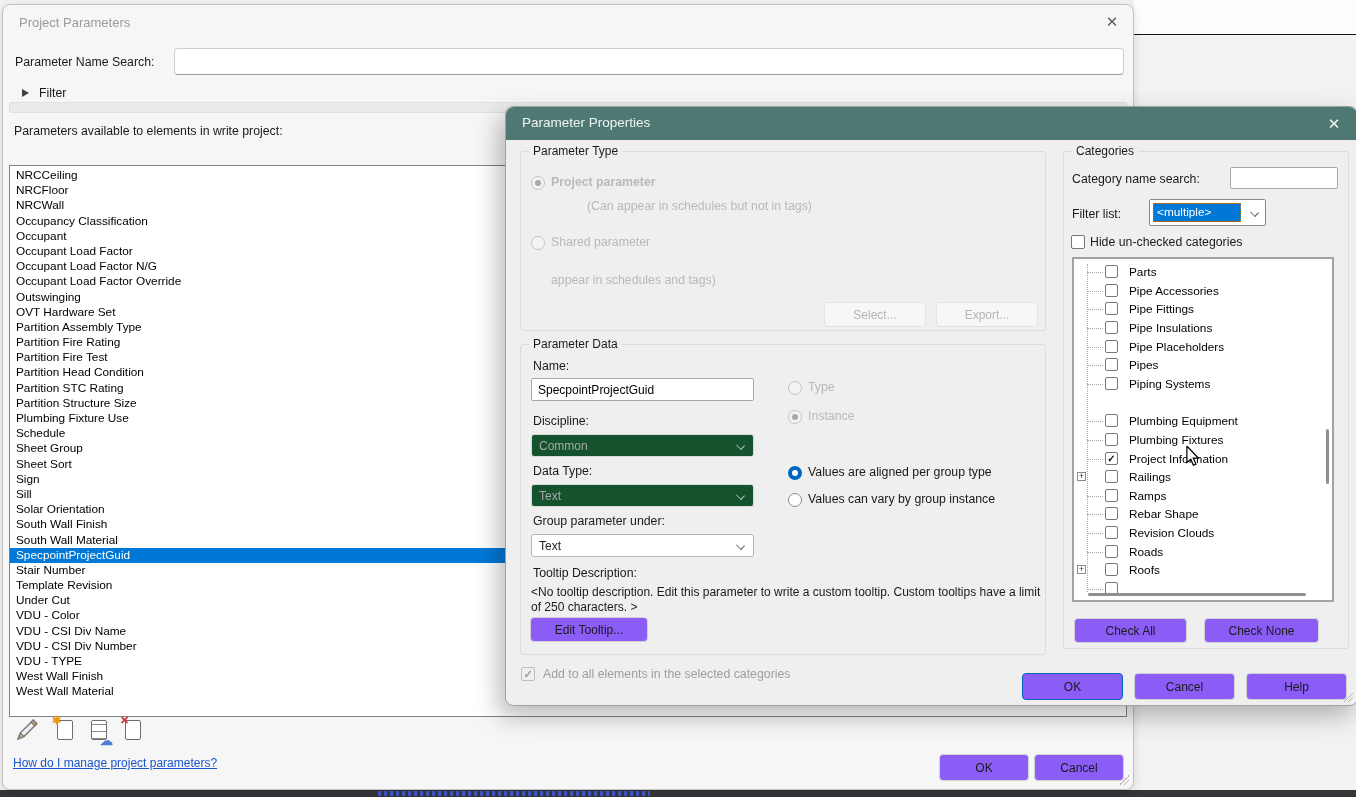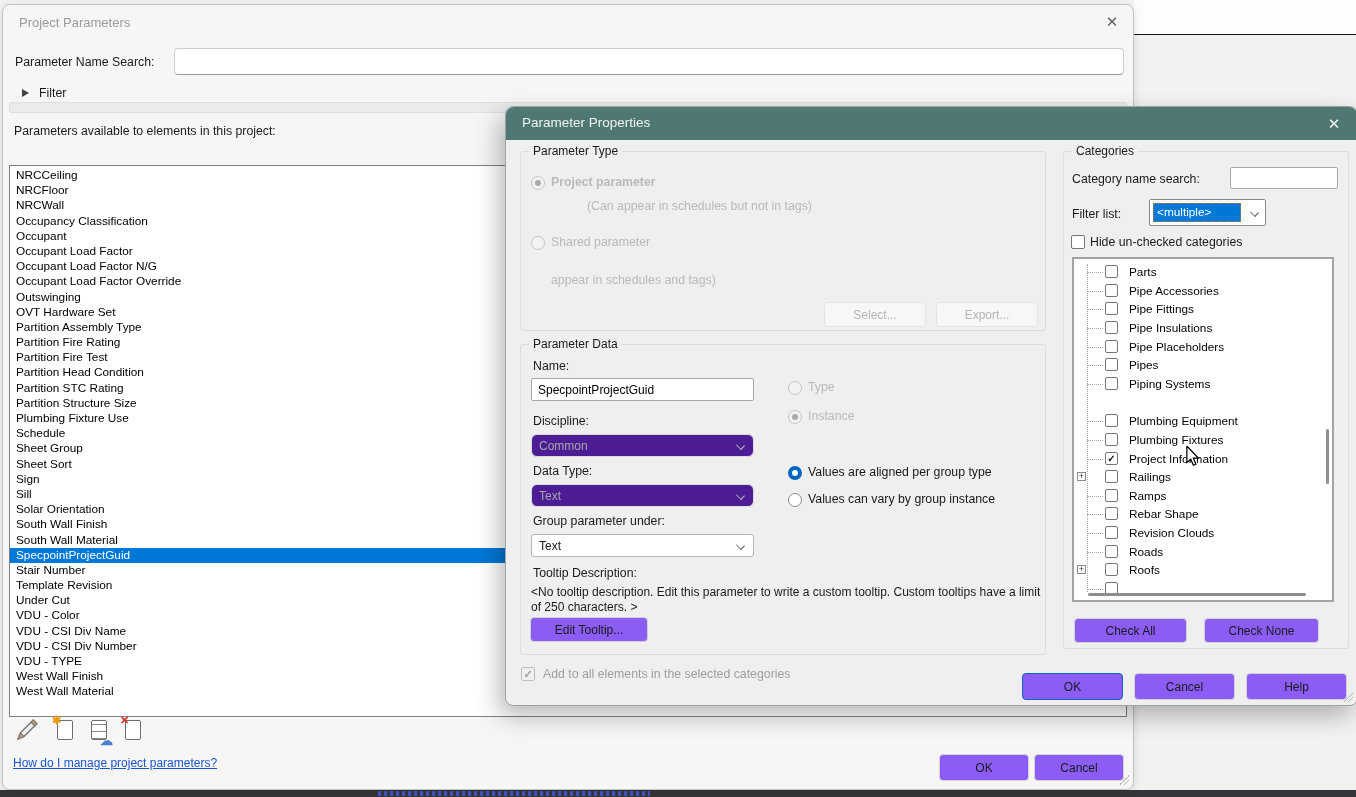--- a/index.html
+++ b/index.html
@@ -47,21 +47,21 @@
 
   .radio { position:absolute; width:14px; height:14px; border-radius:50%; background:#fff; }
   .radio.dis-on { border:1px solid #c4c4c4; background:#f3f3f3; }
   .radio.dis-on::after { content:""; position:absolute; left:3px; top:3px; width:6px; height:6px; border-radius:50%; background:#a9a9a9; }
   .radio.dis-off { border:1px solid #c4c4c4; background:#f3f3f3; }
   .radio.on { border:4px solid #0067c0; }
   .radio.off { border:1px solid #8a8a8a; }
 
   .ddown { position:absolute; height:23px; border:1px solid #b5b5b5; border-radius:3px; background:#fff; font-size:12px;
            display:flex; align-items:center; padding-left:7px; }
-  .ddown.disabled { background:#4c1d95; color:#a8a8a8; border-color:#dadada;border-radius:6px; }
+  .ddown.disabled { background:#14532d; color:#a8a8a8; border-color:#dadada; }
   .chev { position:absolute; right:9px; top:7px; width:7px; height:7px; border-right:1.4px solid #5a5a5a; border-bottom:1.4px solid #5a5a5a; transform:rotate(45deg) scale(1,.8); }
   .ddown.disabled .chev { border-color:#bdbdbd; }
 
   .cbox { position:absolute; width:14px; height:14px; border:1px solid #767676; border-radius:2px; background:#fff;
           font-size:11px; line-height:12px; text-align:center; color:#111; }
   .cbox.checked::after { content:"\2713"; font-weight:bold; }
   .cbox.dis-checked { border-color:#bdbdbd; background:#efefef; color:#9e9e9e; }
   .cbox.dis-checked::after { content:"\2713"; font-weight:bold; }
 
   
@@ -121,21 +121,21 @@
     <div class="abs pp-title">Project Parameters</div>
     <div class="abs close-x" id="pp-close">✕</div>
 
     <label class="abs lbl" style="left:12px; top:50px; font-size:12.3px;">Parameter Name Search:</label>
     <input class="abs tbox" style="left: 171px; top: 43px; width: 950px; height: 27px; padding: 0px 8px; font-size: 12px;" value="">
 
     <div class="abs caret" style="left:19px; top:84px;"></div>
     <div class="abs" style="left:36px; top:81px; font-size:12.3px;">Filter</div>
     <div class="abs filter-strip" style="left:6px; top:97px; width:1118px; height:11px;"></div>
 
-    <div class="abs" style="left:11px; top:119px; font-size:12.3px;">Parameters available to elements in this project:</div>
+    <div class="abs" style="left:11px; top:119px; font-size:12.3px;">Parameters available to elements in write project:</div>
 
     <div class="abs" id="param-list">
         <div class="param-row">NRCCeiling</div>
         <div class="param-row">NRCFloor</div>
         <div class="param-row">NRCWall</div>
         <div class="param-row">Occupancy Classification</div>
         <div class="param-row">Occupant</div>
         <div class="param-row">Occupant Load Factor</div>
         <div class="param-row">Occupant Load Factor N/G</div>
         <div class="param-row">Occupant Load Factor Override</div>

